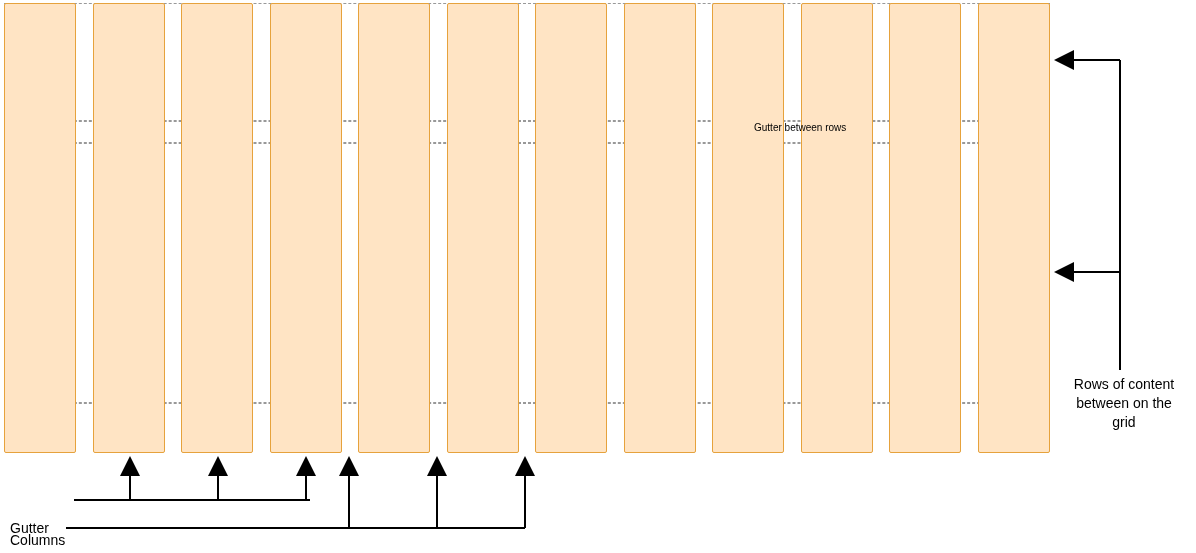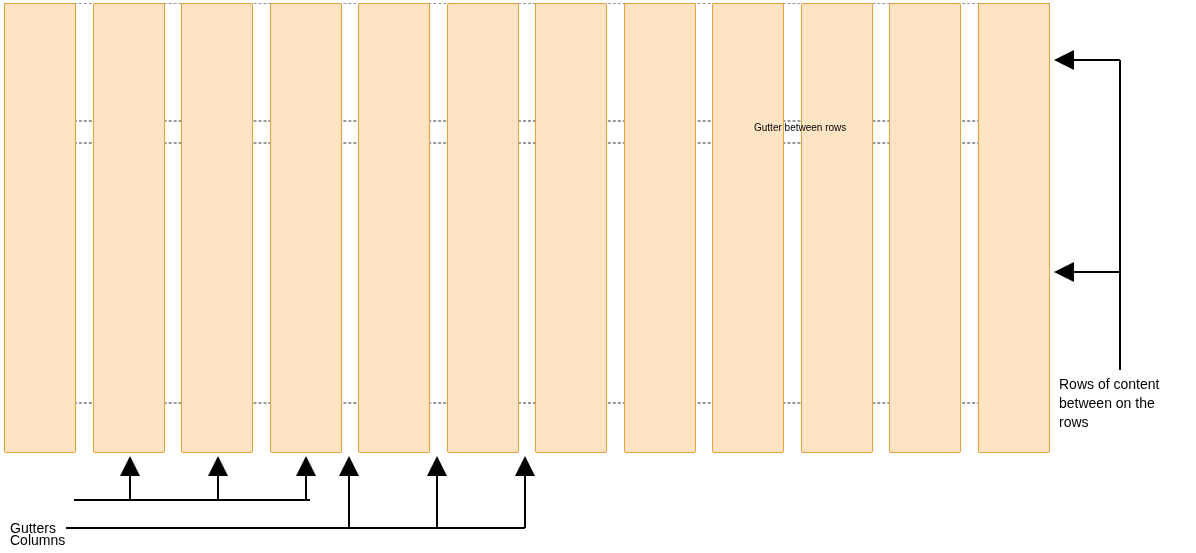--- a/index.html
+++ b/index.html
@@ -59,21 +59,21 @@
   .rowbox.r-gutter { top: 118px; height: 22px; }
   .rowbox.r-mid { top: 140px; height: 260px; }
   .rowbox.r-bot { top: 400px; height: 50px; border-bottom: none; }
 
   
   .rows-label {
     position: absolute;
     left: 1059px;
     top: 375px;
     width: 130px;
-    text-align: left;
+    text-align: center;
     line-height: 1.35;
   }
   .gutter-rows-label {
     position: absolute;
     left: 754px;
     top: 122px;
     font-size: 10px;
   }
   .columns-label {
     position: absolute;
@@ -120,24 +120,24 @@
     <div class="col"></div>
     <div class="col"></div>
     <div class="col"></div>
   </div>
 </div>
 
 <div class="gutter-rows-label">Gutter between rows</div>
 <div class="rows-label">
   <span style="display:block;">Rows of content</span>
   <span style="display:block;">between on the</span>
-  <span style="display:block;">rows</span>
+  <span style="display:block;">grid</span>
 </div>
 <div class="columns-label">Columns</div>
-<div class="gutters-label">Gutters</div>
+<div class="gutters-label">Gutter</div>
 
 <svg class="arrows">
   <defs>
     <marker id="ah" markerWidth="10" markerHeight="10" refX="8" refY="5" orient="auto">
       <path d="M0,0 L10,5 L0,10 Z" fill="#000"></path>
     </marker>
   </defs>
 
   <line x1="1120" y1="370" x2="1120" y2="60" stroke="#000" stroke-width="2"></line>
   <line x1="1120" y1="60" x2="1058" y2="60" stroke="#000" stroke-width="2" marker-end="url(#ah)"></line>

